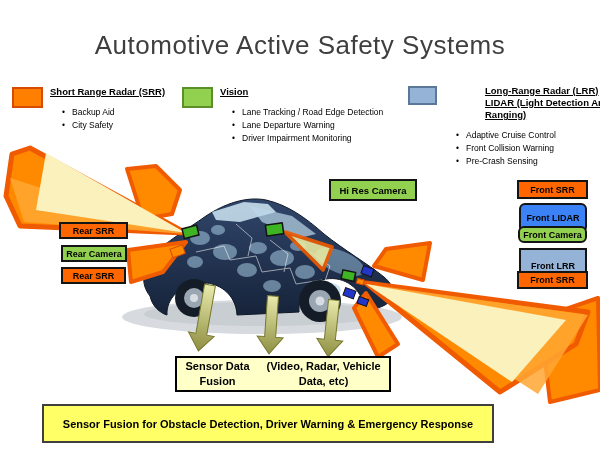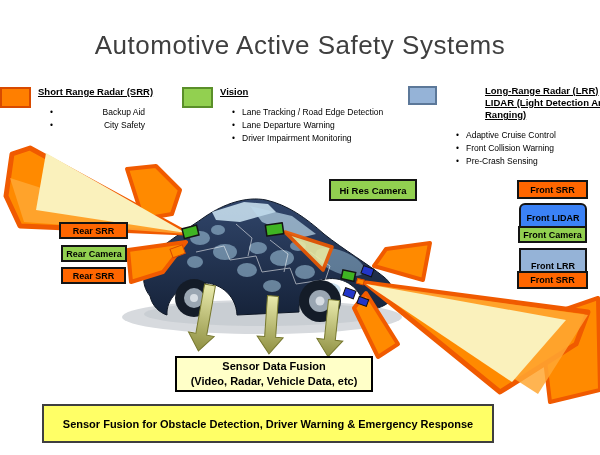--- a/index.html
+++ b/index.html
@@ -21,22 +21,22 @@
   .legend-bullets{margin:8px;}
   .legend-bullet{font-size:8.5px;line-height:13px;padding-left:14px;position:relative;}
   .legend-bullet::before{content:"\2022";position:absolute;left:4px;}
   
   .slabel{
     position:absolute;border:2px solid #141414;display:flex;align-items:center;justify-content:center;
     font-size:9px;font-weight:bold;color:#000;box-sizing:border-box;white-space:nowrap;
   }
   
   .fusion{
-    position:absolute;left:175px;top:356px;width:198px;height:36px;background:#FFFFC8;
-    border:2px solid #000;display:flex;flex-direction:column;align-items:center;justify-content:center;
+    position:absolute;left:175px;top:356px;width:216px;height:36px;background:#FFFFC8;
+    border:2px solid #000;display:flex;flex-direction:row;align-items:center;justify-content:center;
     font-size:11px;font-weight:bold;color:#000;box-sizing:border-box;line-height:15px;text-align:center;
   }
   .banner{
     position:absolute;left:42px;top:404px;width:452px;height:39px;background:#FFFF66;
     border:2px solid #3f3f3f;display:flex;align-items:center;justify-content:center;
     font-size:11px;font-weight:bold;color:#000;box-sizing:border-box;white-space:nowrap;
   }
   svg{position:absolute;left:0;top:0;}
 </style>
 </head>
@@ -130,21 +130,21 @@
 
     <g fill="url(#arrowGrad)" stroke="#77782F" stroke-width="1">
       <polygon points="204.5,285 215.5,285 215.5,335 223,335 210,352 197,335 204.5,335" transform="rotate(10 210 285)"></polygon>
       <polygon points="267.5,296 278.5,296 278.5,337 286,337 273,354 260,337 267.5,337" transform="rotate(4 273 296)"></polygon>
       <polygon points="328.5,300 339.5,300 339.5,340 347,340 334,357 321,340 328.5,340" transform="rotate(6 334 300)"></polygon>
     </g>
   </svg>
 
   <div class="title">Automotive Active Safety Systems</div>
 
-  <div class="legend" style="left:0;top:86px;width:165px;text-align:right;">
+  <div class="legend" style="left:12px;top:86px;width:165px;">
     <div class="swatch swatch-srr"></div>
     <div>
       <div class="legend-head">Short Range Radar (SRR)</div>
       <div class="legend-bullets">
         <div class="legend-bullet">Backup Aid</div>
         <div class="legend-bullet">City Safety</div>
       </div>
     </div>
   </div>
 
@@ -173,21 +173,21 @@
   </div>
 
   <div class="slabel" style="left: 329px; top: 179px; width: 88px; height: 22px; font-size: 9.5px; background-color: rgb(146, 208, 80);">Hi Res Camera</div>
 
   <div class="slabel" style="left: 59px; top: 222px; width: 69px; height: 17px; background-color: rgb(255, 102, 0);">Rear SRR</div>
   <div class="slabel" style="left: 61px; top: 245px; width: 66px; height: 17px; background-color: rgb(146, 208, 80);">Rear Camera</div>
   <div class="slabel" style="left: 61px; top: 267px; width: 65px; height: 17px; background-color: rgb(255, 102, 0);">Rear SRR</div>
 
   <div class="slabel" style="left: 517px; top: 180px; width: 71px; height: 19px; background-color: rgb(255, 102, 0);">Front SRR</div>
   <div class="slabel" style="left: 519px; top: 203px; width: 68px; height: 30px; background-color: #3b82f6; border-radius: 6px;">Front LIDAR</div>
-  <div class="slabel" style="left: 518px; top: 226px; width: 69px; height: 17px; background-color: rgb(146, 208, 80);">Front Camera</div>
+  <div class="slabel" style="left: 518px; top: 226px; width: 69px; height: 17px; background-color: rgb(146, 208, 80); border-radius: 6px;">Front Camera</div>
   <div class="slabel" style="left: 519px; top: 248px; width: 68px; height: 35px; background-color: rgb(149, 179, 215);">Front LRR</div>
   <div class="slabel" style="left: 517px; top: 271px; width: 71px; height: 18px; background-color: rgb(255, 102, 0);">Front SRR</div>
 
   <div class="fusion">
     <div>Sensor Data Fusion</div>
     <div>(Video, Radar, Vehicle Data, etc)</div>
   </div>
 
   <div class="banner">Sensor Fusion for Obstacle Detection, Driver Warning &amp; Emergency Response</div>
 

